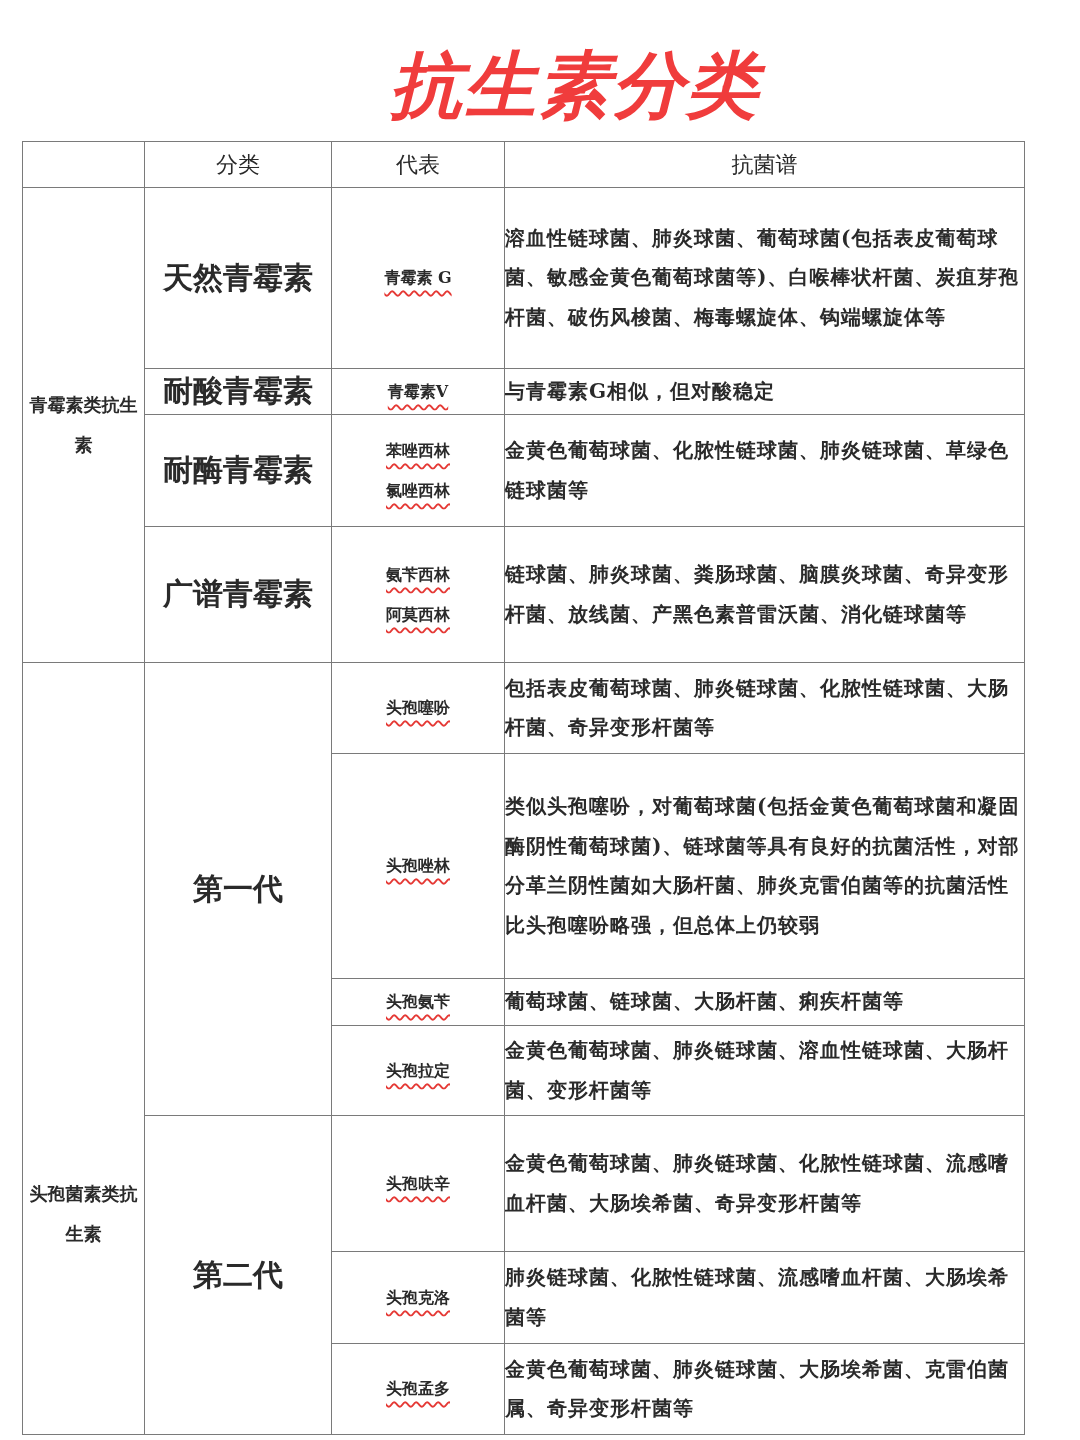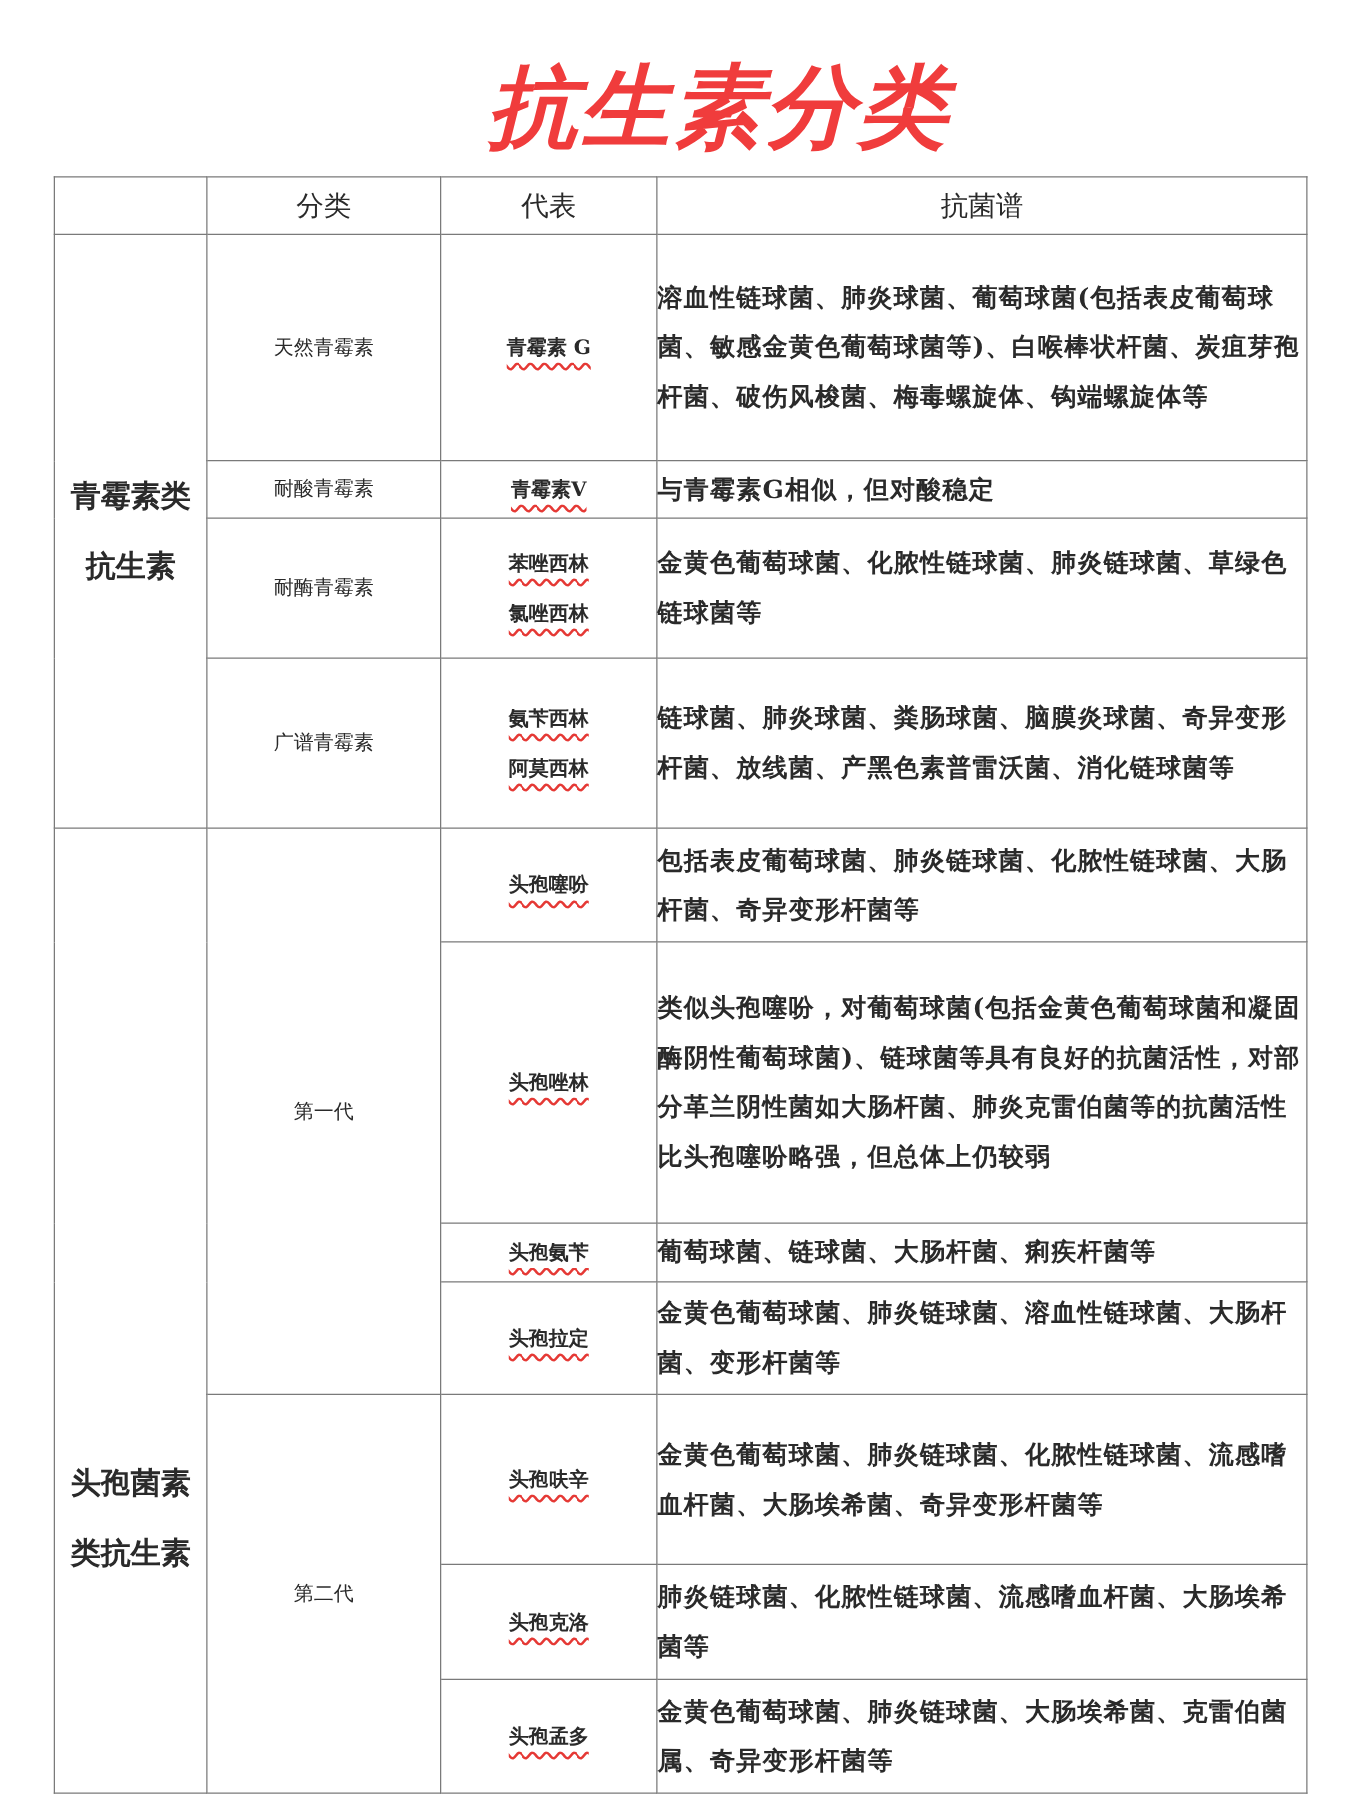--- a/index.html
+++ b/index.html
@@ -1,26 +1,26 @@
 <!DOCTYPE html>
 <html><head>
 <meta charset="utf-8">
 <style>
   html, body { margin:0; padding:0; background:#ffffff; }
   body { width:1080px; height:1440px; position:relative; overflow:hidden;
          font-family: "DejaVu Serif", "Liberation Serif", serif; color:#2a2a2a; }
   .title { position:absolute; top:40px; left:0; width:1080px; text-align:center;
            font-family:"DejaVu Sans", "Liberation Sans", sans-serif; font-weight:bold;
            font-style:italic; font-size:72px; color:#f03c3c; letter-spacing:2px; line-height:90px;margin-left:35px; }
-  table.main { position:absolute; top:141px; left:43px; width:1002px; border-collapse:collapse;
+  table.main { position:absolute; top:141px; left:22px; width:1002px; border-collapse:collapse;
                table-layout:fixed; }
   table.main td, table.main th { border:1.5px solid #7a7a7a; padding:0; vertical-align:middle; }
   th { font-weight:normal; font-size:22px; height:44px; text-align:center; }
-  .cat { text-align:center; font-size:24px; line-height:56px; font-weight:bold; }
-  .sub { text-align:center; font-size:16px; font-weight:normal; }
+  .cat { text-align:center; font-size:18px; line-height:40px; font-weight:bold; }
+  .sub { text-align:center; font-size:30px; font-weight:bold; }
   .rep { text-align:center; font-size:16px; font-weight:bold; }
   .rep span.drug { display:inline-block; text-decoration: underline wavy #e53935;
                    text-decoration-thickness:2px; text-underline-offset:7px; line-height:40px; }
   .spec { font-size:20px; line-height:39.5px; padding:0 6px 0 7px; text-align:left; font-weight:bold;
           letter-spacing:1px; }
 </style>
 </head>
 <body>
 
 <div class="title">抗生素分类</div>

